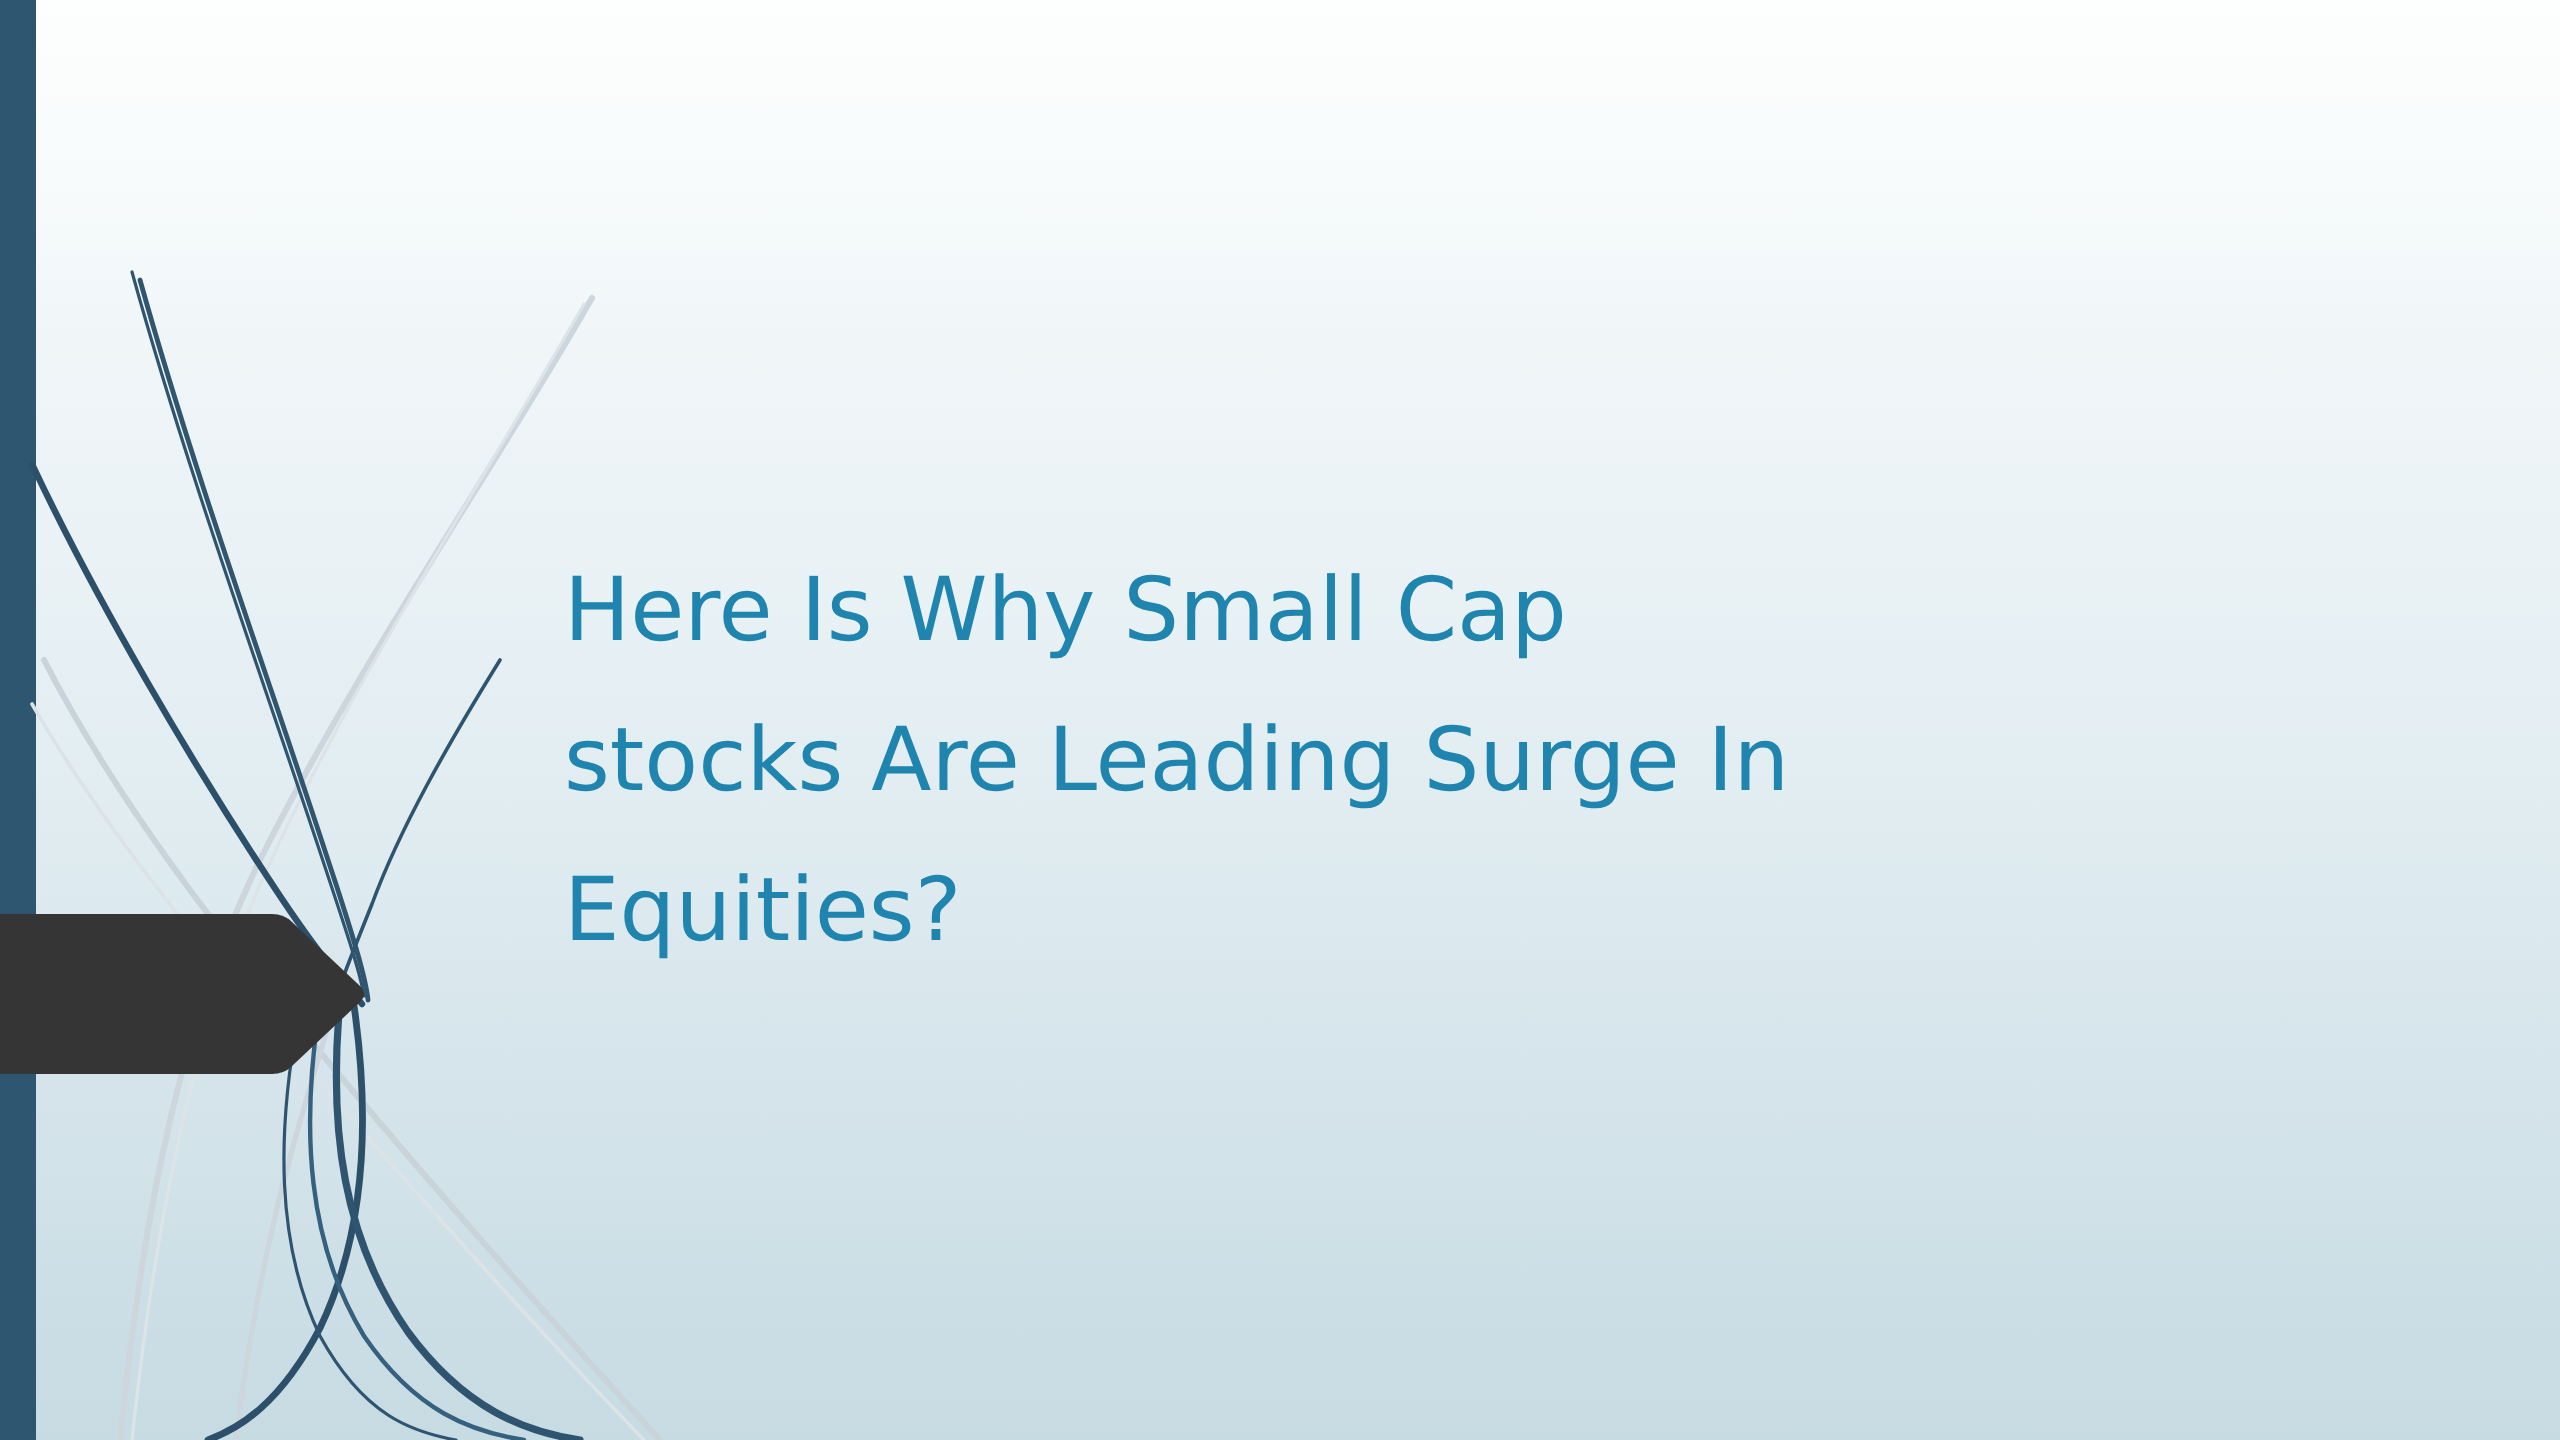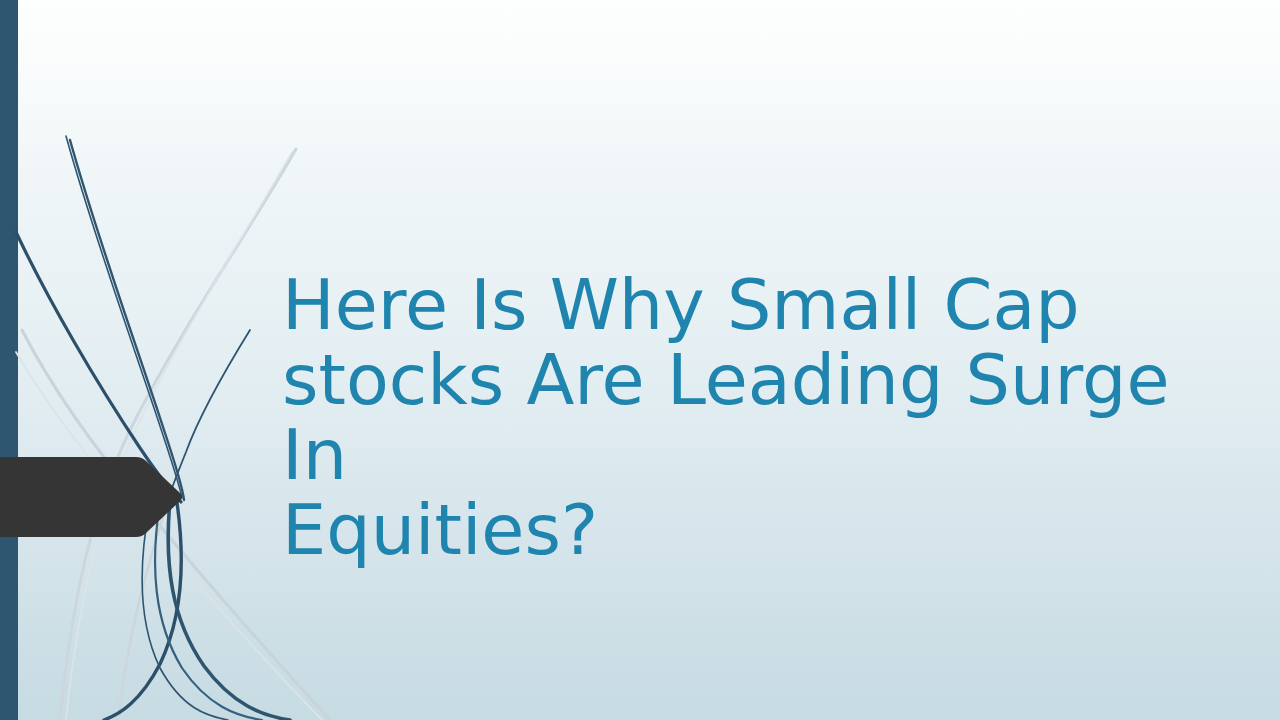--- a/index.html
+++ b/index.html
@@ -60,21 +60,21 @@
   
   #title-block {
     position: absolute;
     left: 282px;
     top: 268px;
     width: 920px;
   }
   #slide-title {
     margin: 0;
     font-family: "DejaVu Sans", "Liberation Sans", sans-serif;
-    font-size: 70px;
+    font-size: 44px;
     font-weight: 400;
     line-height: 75px;
     letter-spacing: 0px;
     color: #1f85ae;
     white-space: pre-line;
   }
 </style>
 </head>
 <body>
 

